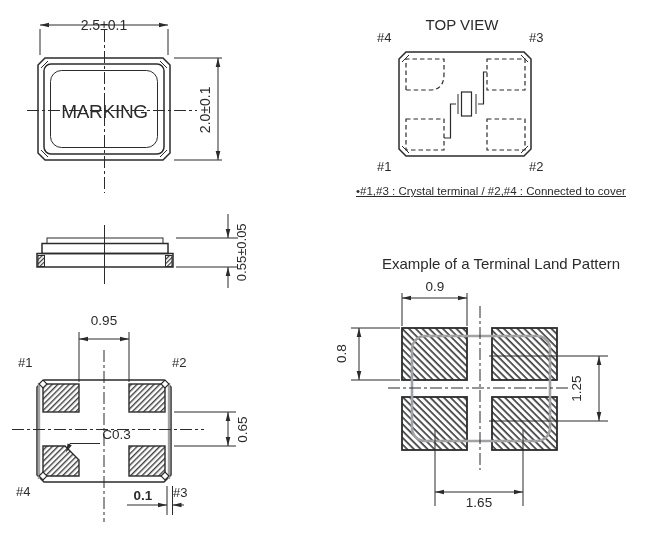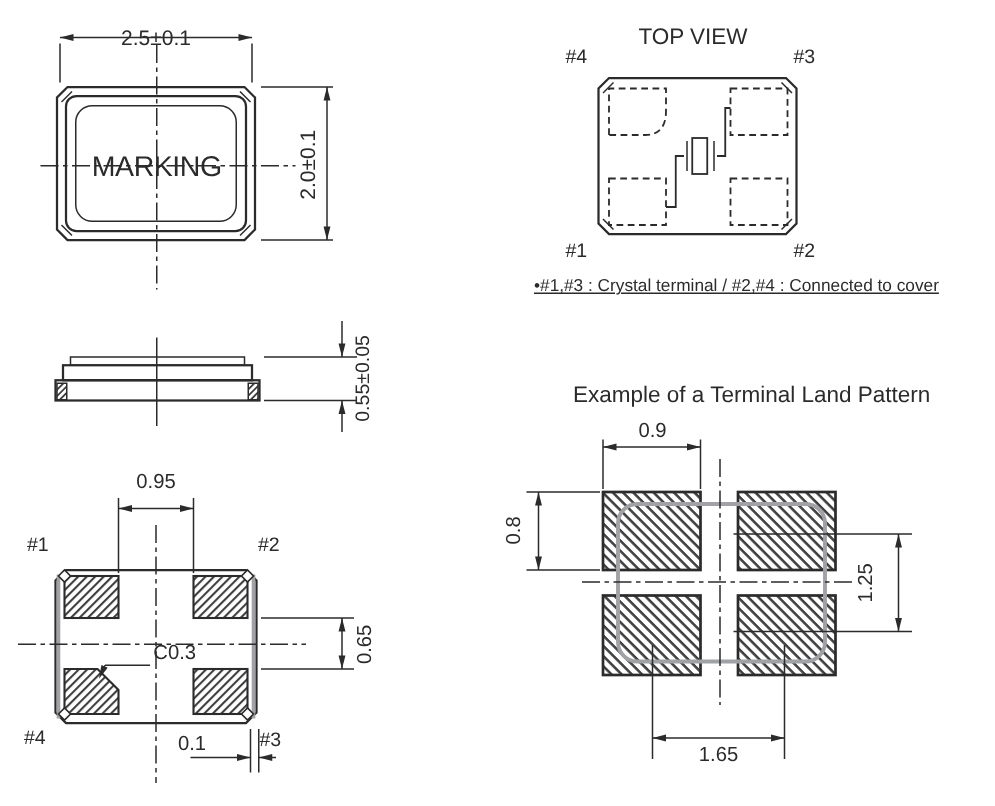--- a/index.html
+++ b/index.html
@@ -214,21 +214,21 @@
 
   <div class="lbl f11" style="left:356px; top:185px;">•#1,#3 : Crystal terminal / #2,#4 : Connected to cover</div>
 
   <div class="lbl f12" style="left:18px; top:356px;">#1</div>
   <div class="lbl f12" style="left:172px; top:356px;">#2</div>
   <div class="lbl f12" style="left:16px; top:485px;">#4</div>
   <div class="lbl f12" style="left:173px; top:486px;">#3</div>
   <div class="lbl ctr f13" style="left:79px; top:313px; width:50px;">0.95</div>
   <div class="lbl ctr rot f13" style="left:218px; top:422px; width:50px;">0.65</div>
   <div class="lbl ctr f13" style="left:70px; top:427px; width:31px;margin-left:31px;">C0.3</div>
-  <div class="lbl ctr f13" style="left:104px; top:488px; width:48px;">0.1</div>
+  <div class="lbl ctr f13" style="left:119px; top:488px; width:48px;font-weight:bold;">0.1</div>
 
   <div class="lbl f15" style="left:362px; top:256px;margin-left:20px;">Example of a Terminal Land Pattern</div>
   <div class="lbl ctr f13" style="left:410px; top:279px; width:50px;">0.9</div>
   <div class="lbl ctr rot f13" style="left:317px; top:346px; width:50px;">0.8</div>
   <div class="lbl ctr rot f13" style="left:552px; top:381px; width:50px;">1.25</div>
   <div class="lbl ctr f13" style="left:454px; top:471px; width:50px;margin-top:24px;">1.65</div>
 
 </div>
 
 </body></html>

